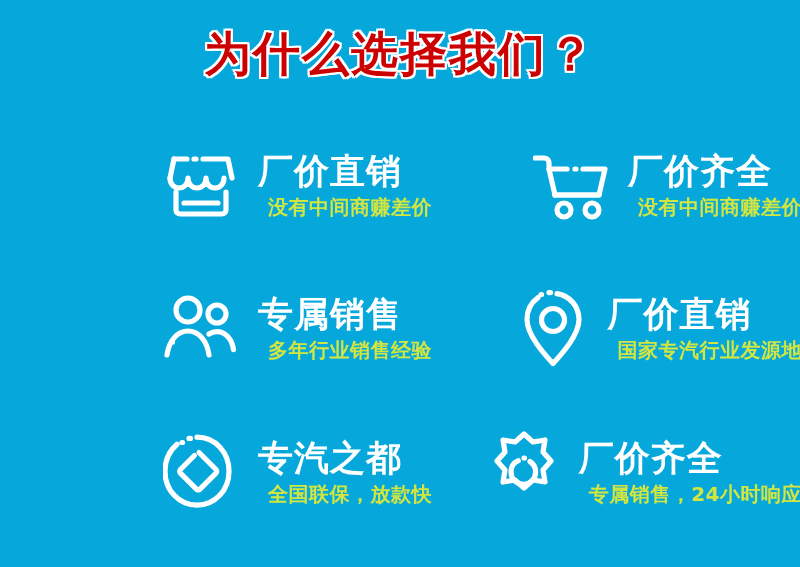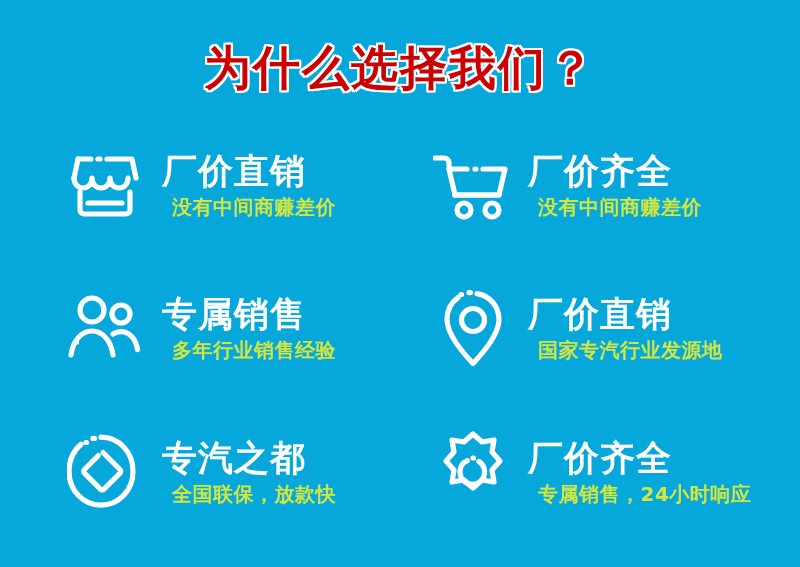--- a/index.html
+++ b/index.html
@@ -19,21 +19,21 @@
     width: 800px;
     height: 567px;
     background: #06a8dc;
     box-sizing: border-box;
     overflow: hidden;
   }
 
   
   #page-title {
     position: absolute;
-    top: 40px;
+    top: 26px;
     left: 0;
     width: 800px;
     text-align: center;
     font-size: 47px;
     line-height: 56px;
     font-weight: bold;
     letter-spacing: 2px;
     color: #cc0202;
     -webkit-text-stroke: 2.5px #ffffff;
     paint-order: stroke fill;
@@ -56,20 +56,21 @@
     column-gap: 0px;
     padding-left: 62px;
     box-sizing: border-box;
   }
 
   .feature-item {
     display: flex;
     flex-direction: row;
     align-items: center;
     gap: 14px;
+    justify-content: flex-end;
   }
 
   .feature-icon {
     flex: 0 0 auto;
     width: 86px;
     height: 86px;
     display: flex;
     align-items: center;
     justify-content: center;
   }

